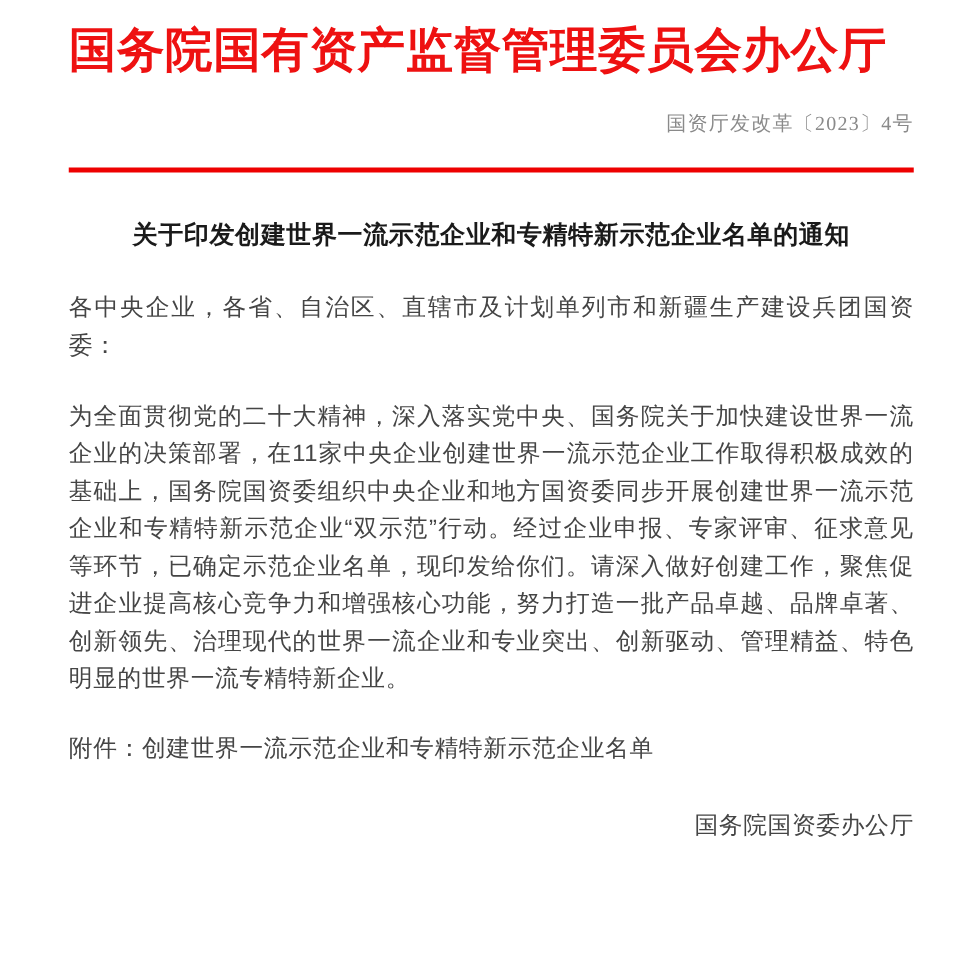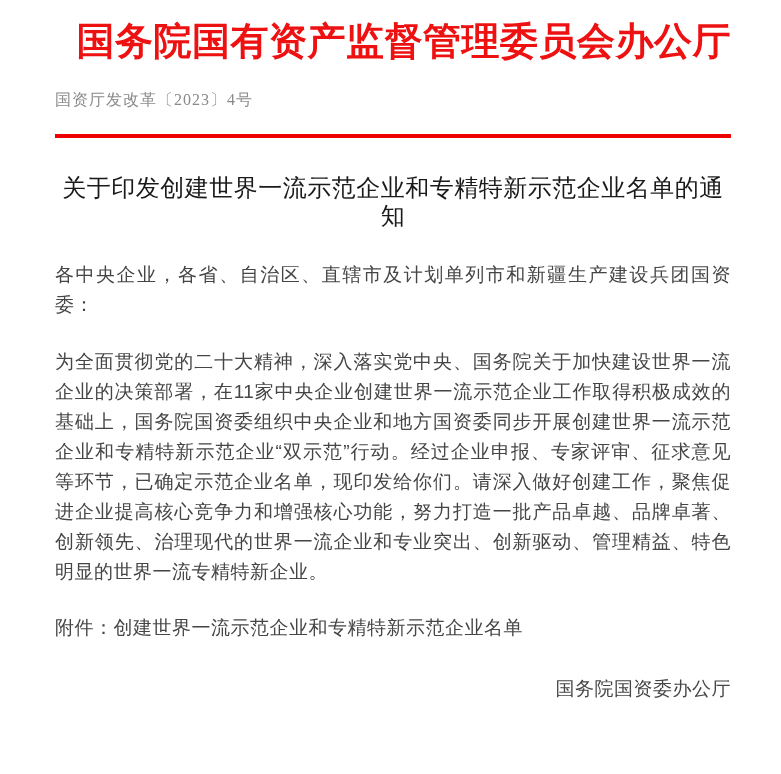--- a/index.html
+++ b/index.html
@@ -14,49 +14,49 @@
   .page {
     width: 781px;
     height: 774px;
     margin: 0 auto;
     background: #ffffff;
     padding: 18px 50px 0 55px;
     overflow: hidden;
     font-family: "Liberation Sans", sans-serif;
   }
   .header-title {
-    text-align: right;
+    text-align: left;
     color: var(--header-red, #ee1111);
     font-family: "Liberation Serif", serif;
     font-weight: 700;
     font-size: 38px;
     line-height: 46px;
     letter-spacing: 0.5px;
     white-space: nowrap;
   }
   .doc-number {
-    text-align: left;
+    text-align: right;
     color: var(--doc-number-gray, #8a8a8a);
     font-family: "Liberation Serif", serif;
     font-size: 16px;
     line-height: 20px;
     margin-top: 26px;
     letter-spacing: 1px;
   }
   .red-divider {
     height: 4px;
     background: var(--divider-red, #ee0000);
     margin-top: 24px;
     border: none;
   }
   .document-title {
     text-align: center;
     color: var(--title-black, #1a1a1a);
-    font-weight: 400;
-    font-size: 24px;
+    font-weight: 700;
+    font-size: 20px;
     line-height: 28px;
     margin-top: 36px;
     letter-spacing: 0.5px;
   }
   .doc-body {
     color: var(--body-text, #454545);
     font-size: 19px;
     line-height: 30px;
     letter-spacing: 0.5px;
     text-align: justify;

